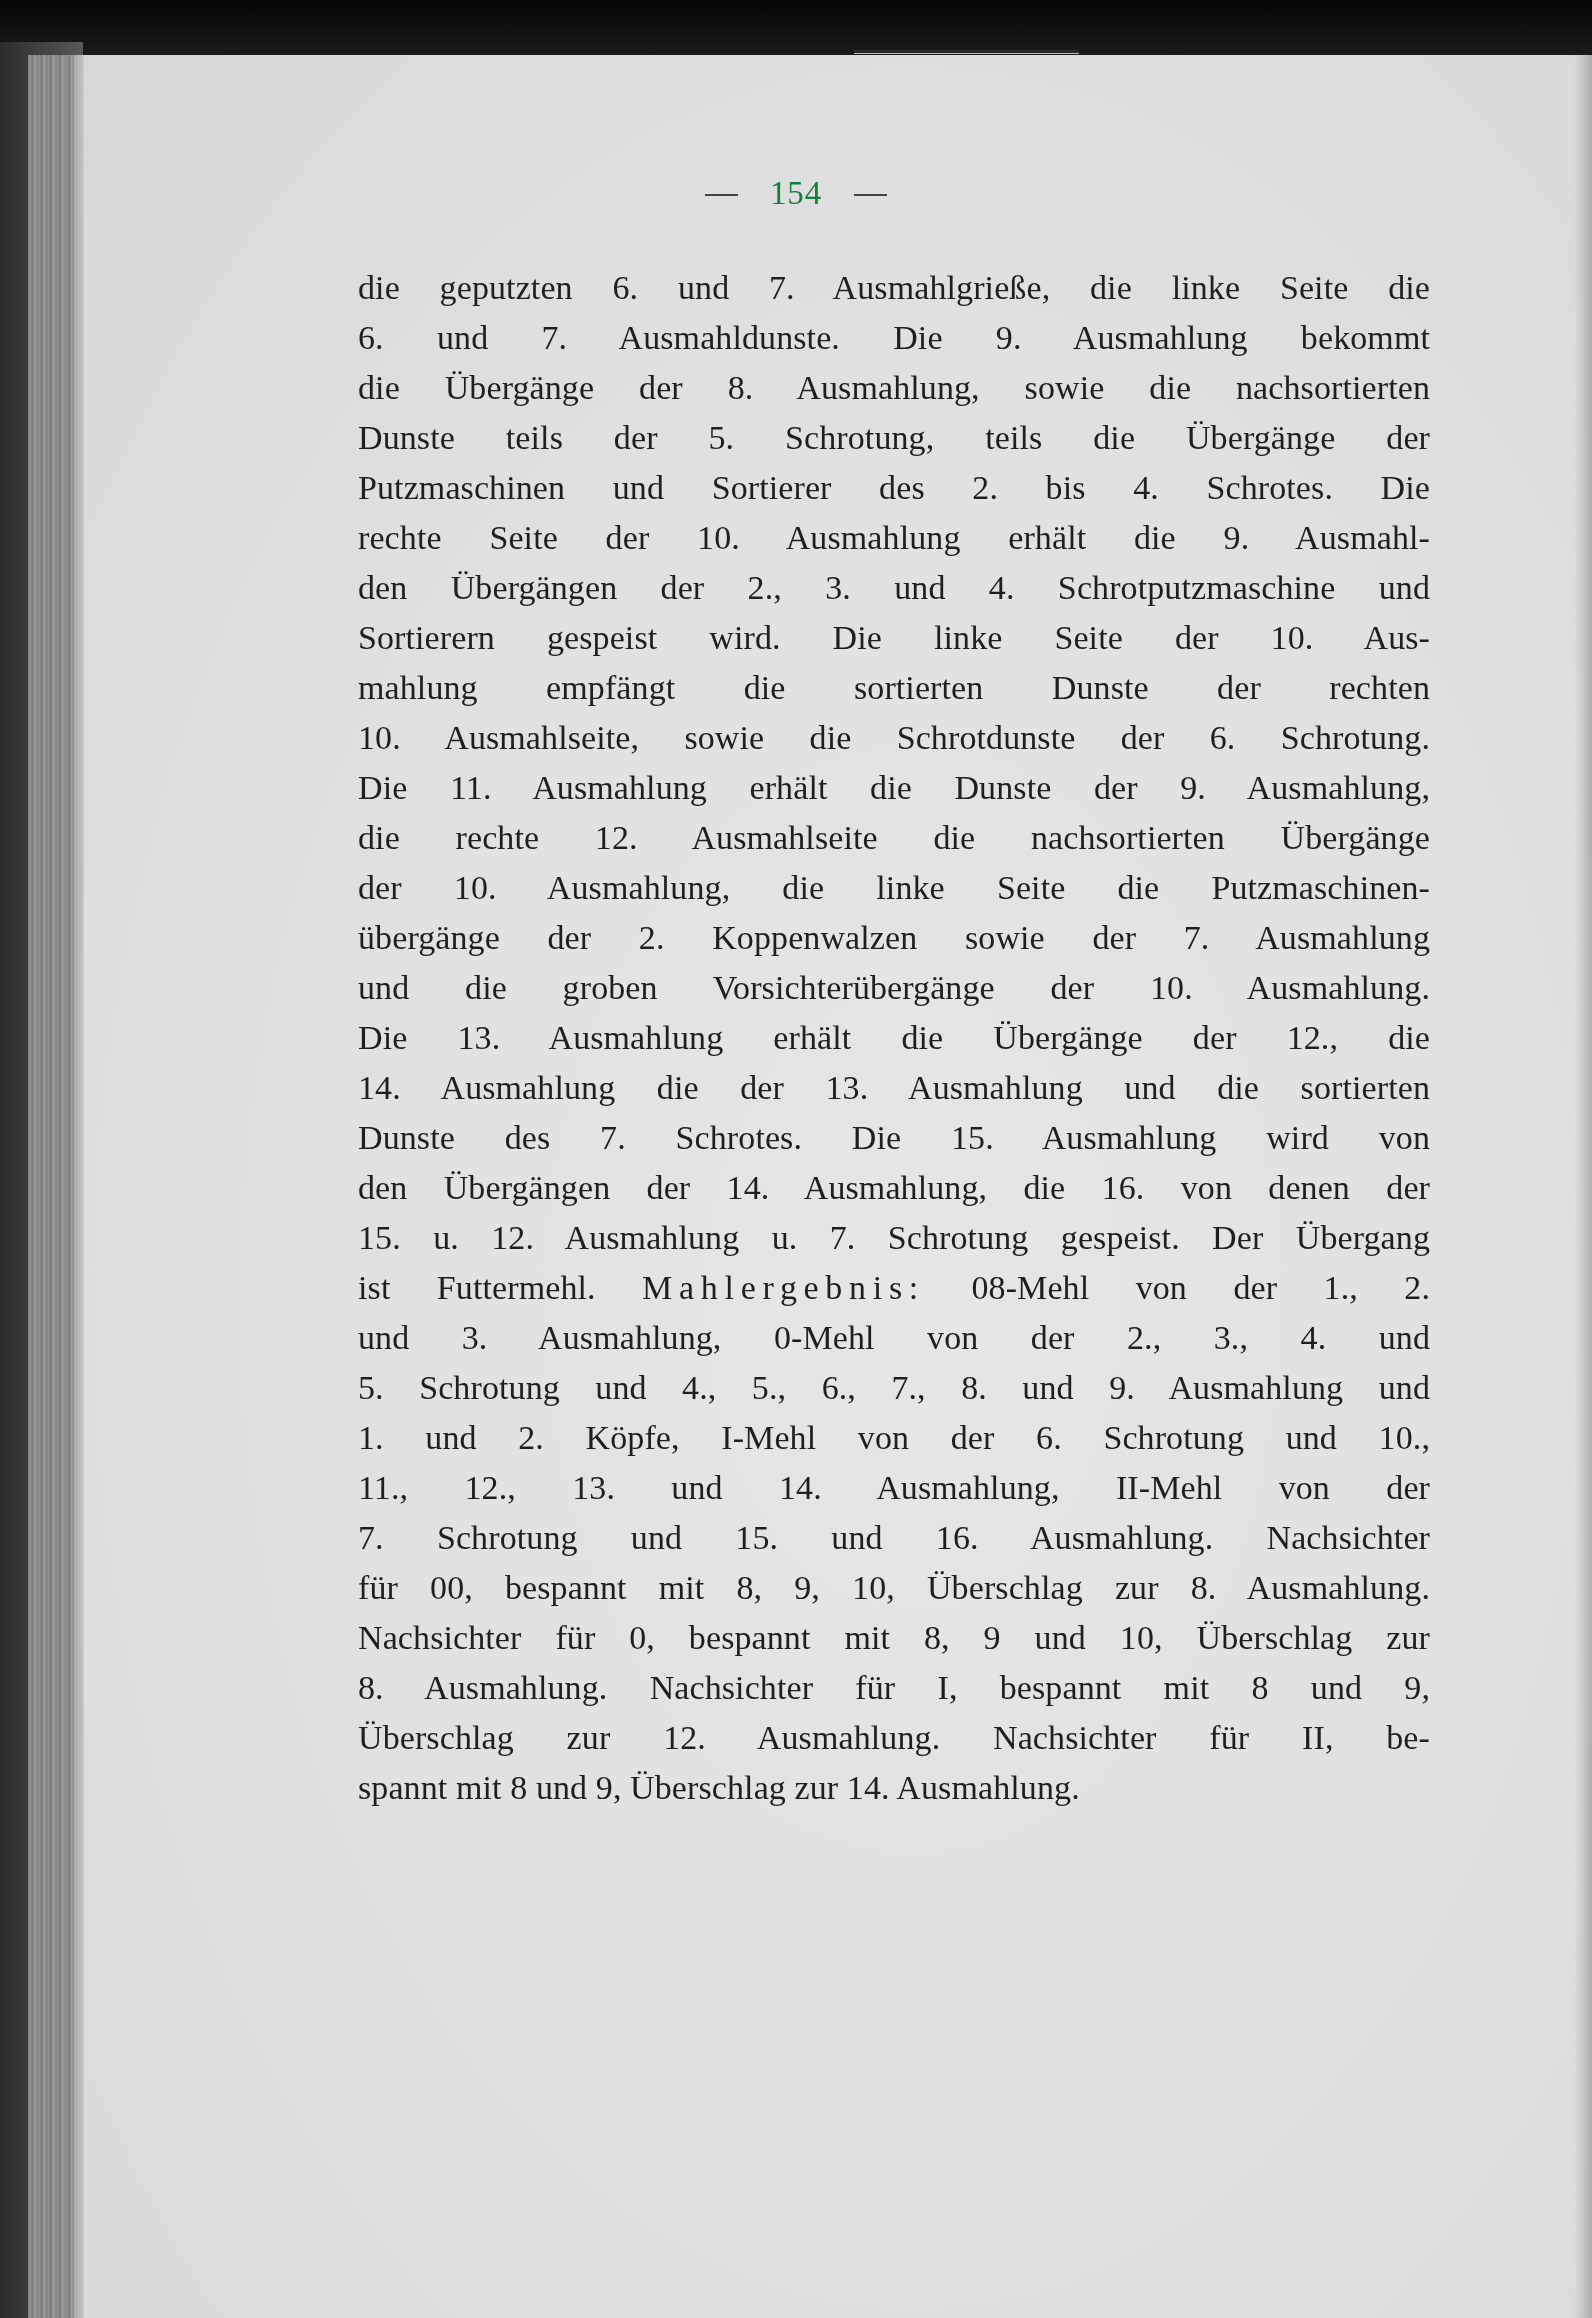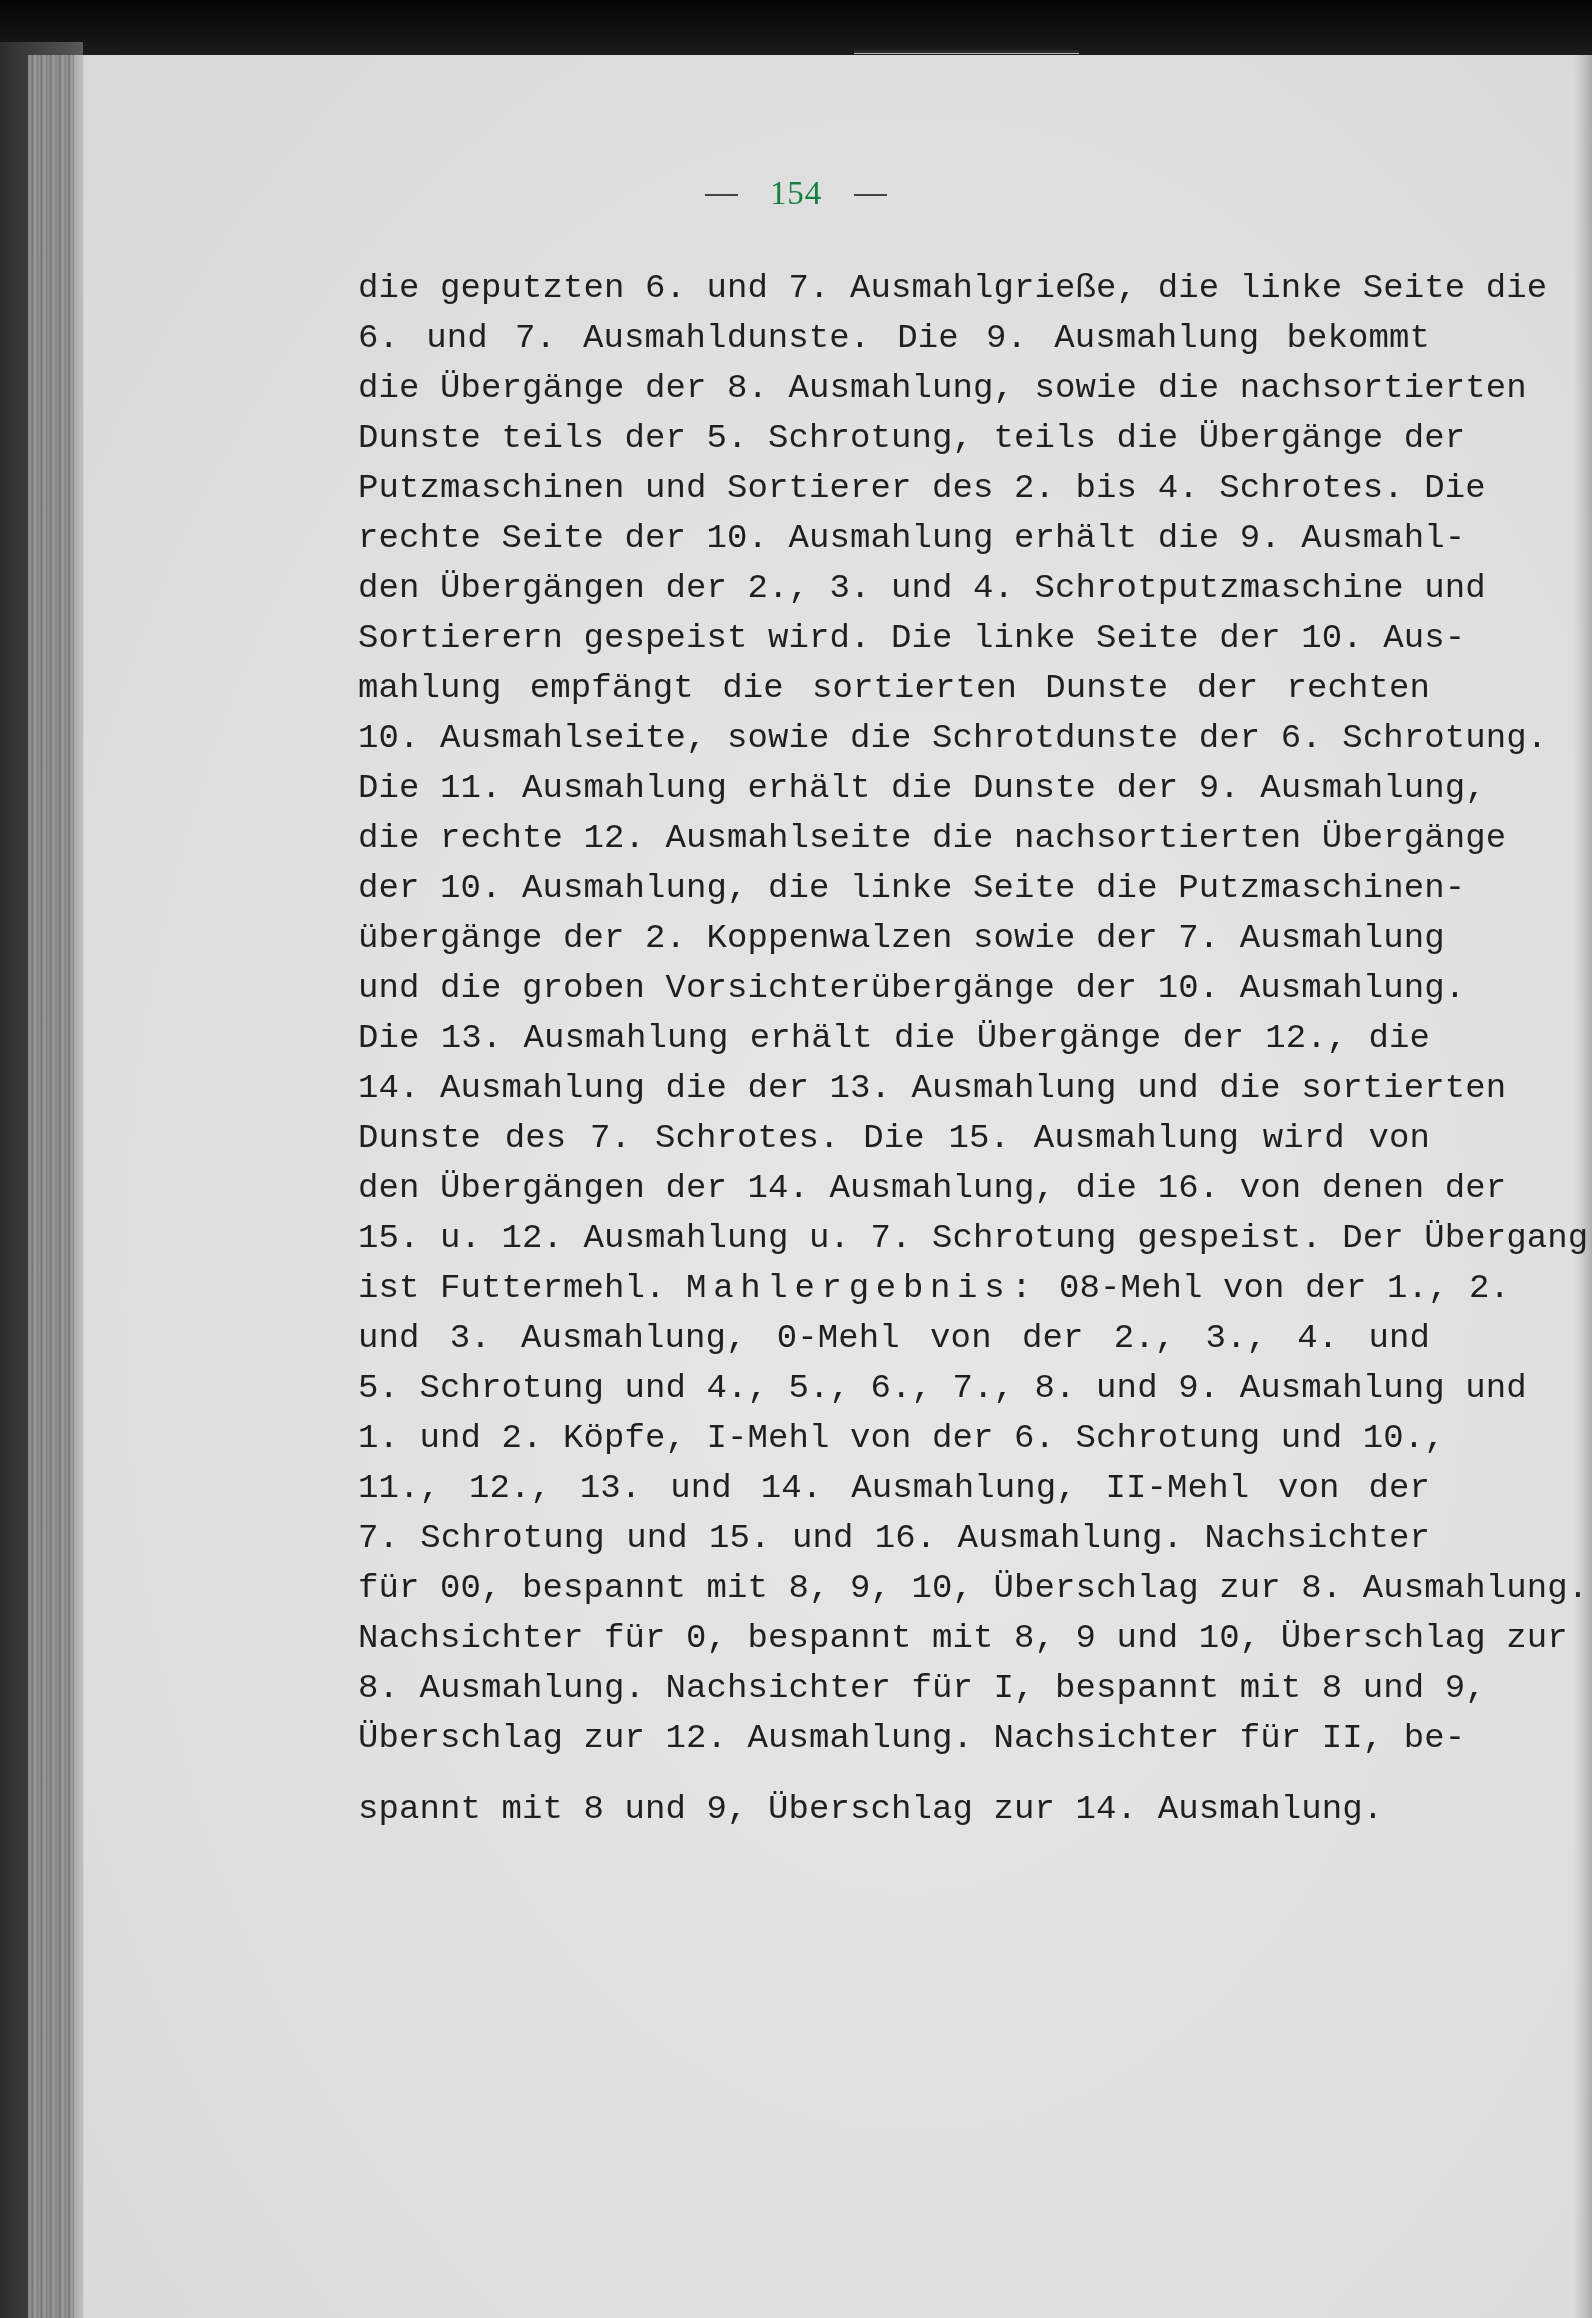--- a/index.html
+++ b/index.html
@@ -92,26 +92,24 @@
       font-size: 34px;
     }
     .line {
       height: 50px;
       line-height: 50px;
       white-space: nowrap;
       text-align: justify;
       text-align-last: justify;
       overflow: visible;
       letter-spacing: 0.1px;
-      font-family: Liberation Mono, monospace;
     }
     .line.last {
       text-align: center;
       text-align-last: left;
-      margin-top: 21px;
     }
     .spaced {
       letter-spacing: 6.7px;
     }
   </style>
 </head>
 <body>
 
 <div class="top-band"></div>
 <div class="spine"></div>

